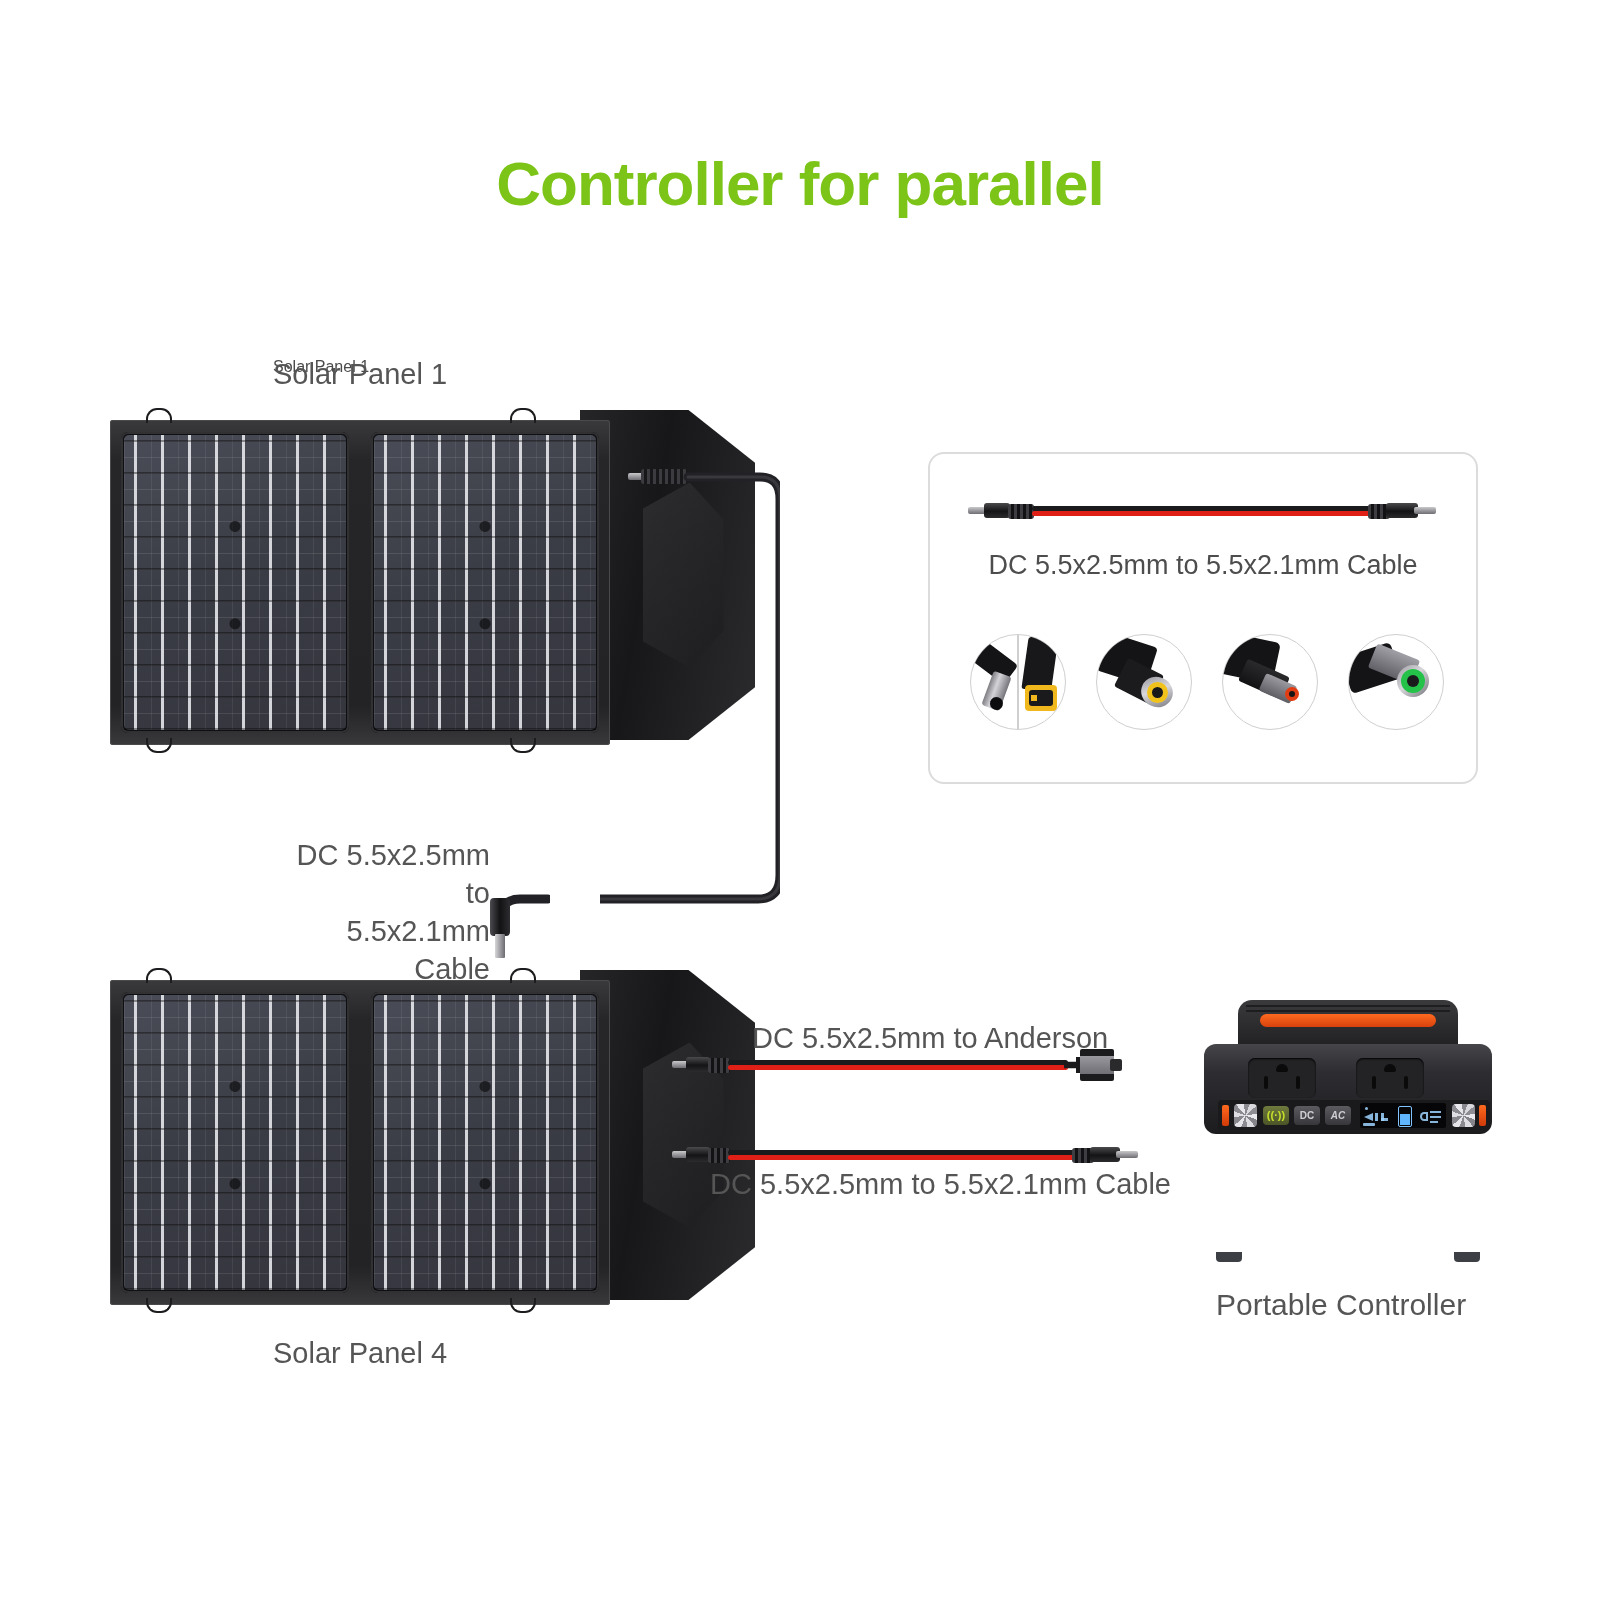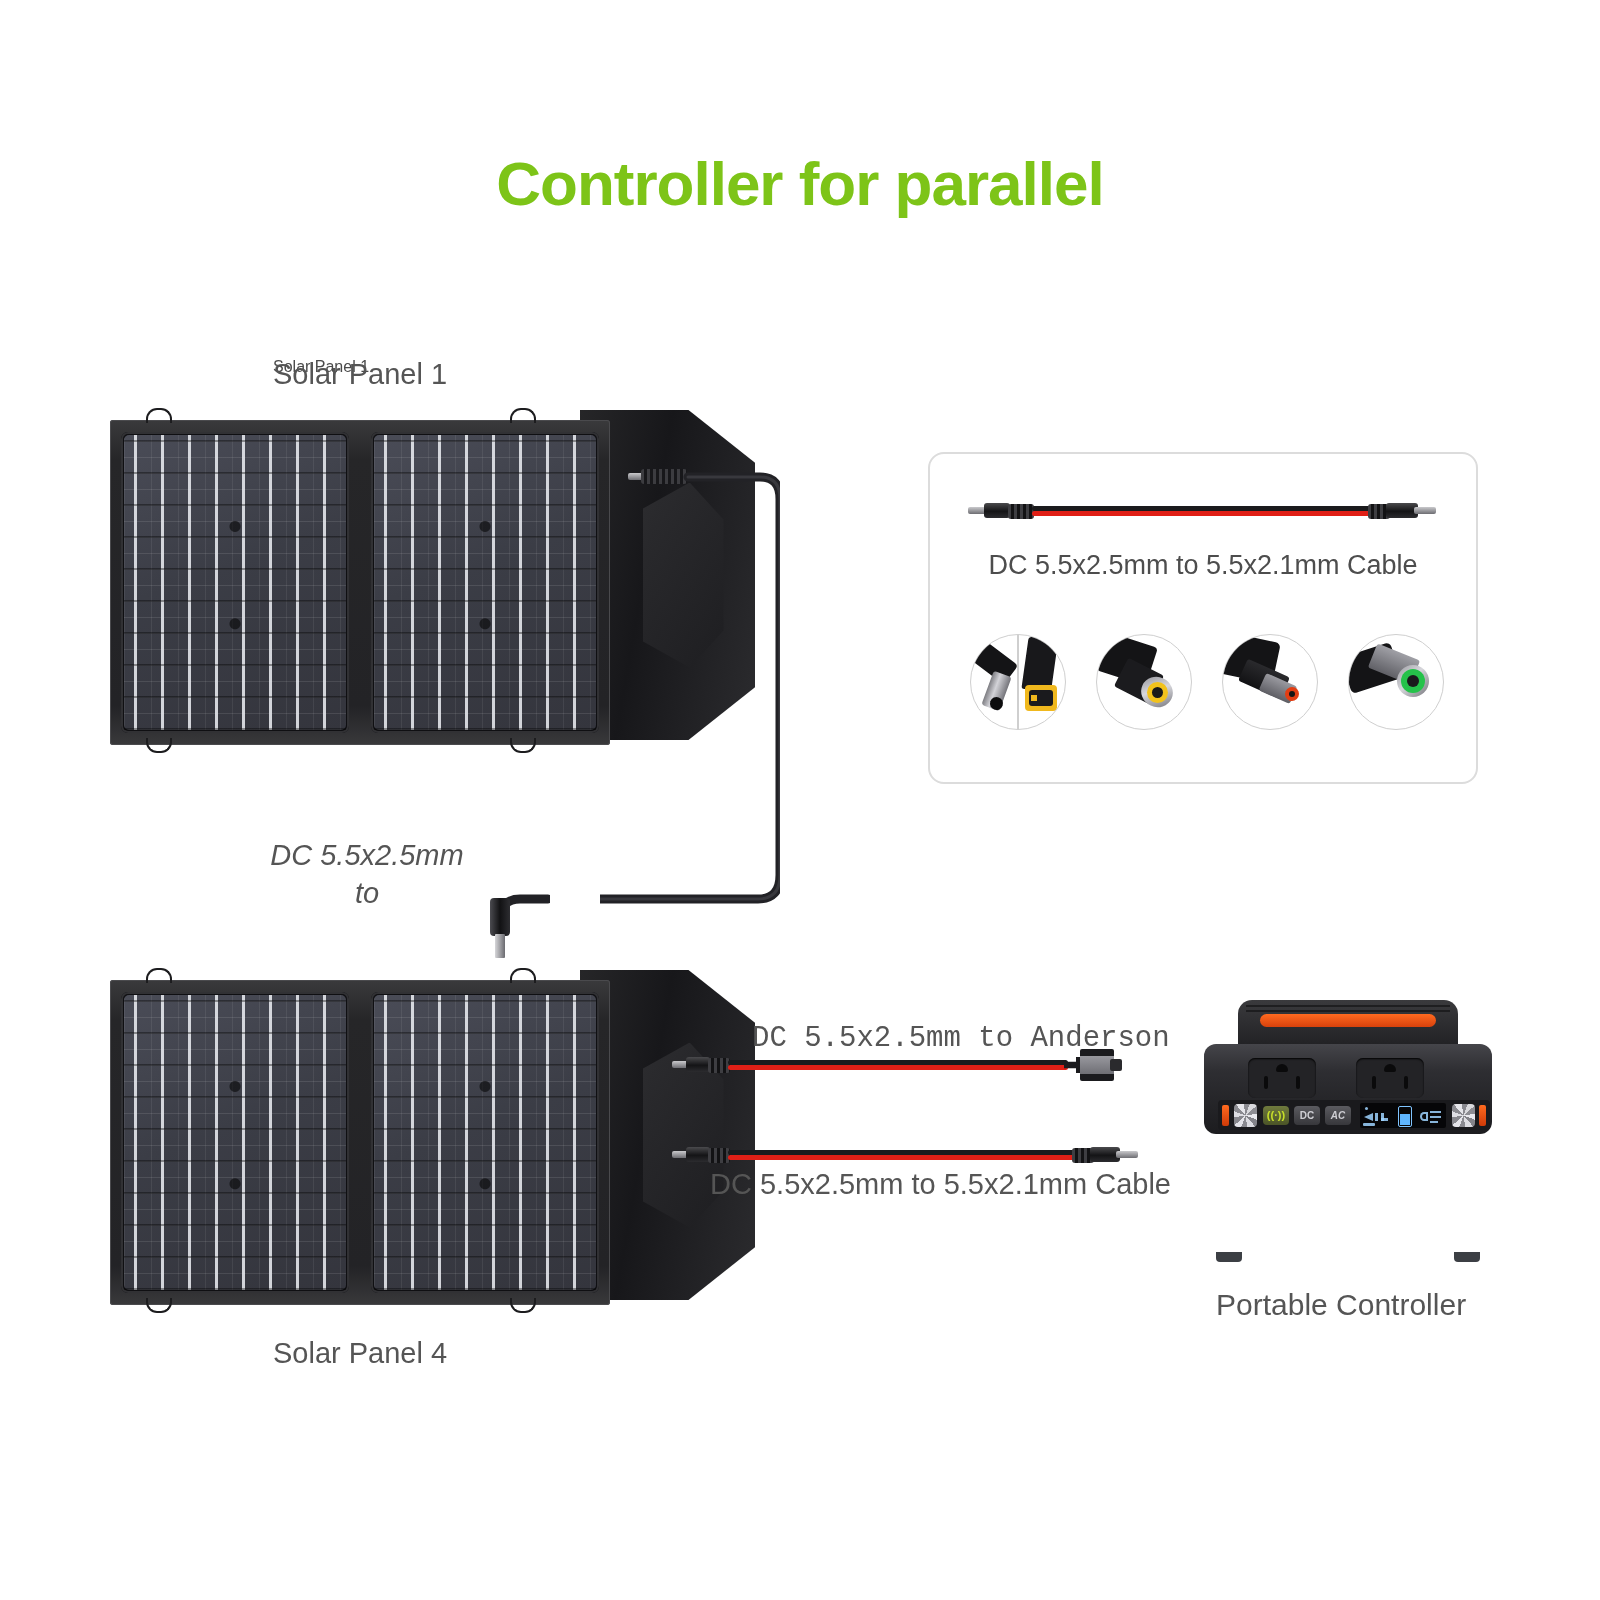--- a/index.html
+++ b/index.html
@@ -186,22 +186,23 @@
   <path d="M 118 19 L 90 19 Q 70 19 70 42 L 70 70" fill="none" stroke="#222226" stroke-width="9" stroke-linecap="round"></path>
 </svg>
 
 <div class="abs" style="left:487px;top:898px;width:26px;height:62px;">
   <div class="abs" style="left:3px;top:0;width:20px;height:38px;border-radius:4px;
       background:linear-gradient(90deg,#4b4b50,#121214 50%,#2d2d31);"></div>
   <div class="abs" style="left:8px;top:36px;width:10px;height:24px;
       background:linear-gradient(90deg,#d6d6d9,#6b6b70);border-radius:1px;"></div>
 </div>
 
-<div class="abs caption2" style="left:257px;top:836px;width:220px;text-align:center;font-style:italic;">
+<div class="abs caption2" style="left:270px;top:836px;width:220px;text-align:right;">
   <div>DC 5.5x2.5mm to</div>
+  <div>5.5x2.1mm Cable</div>
 </div>
 
 <div class="panel" style="left:110px;top:962px;">
   <div class="flap"></div>
   <div class="frame">
     <div class="wing l">
         <div class="cells"></div>
       </div>
     <div class="wing r">
         <div class="cells"></div>
@@ -293,21 +294,21 @@
     <div class="abs" style="left:48px;top:30px;width:32px;height:32px;
          background:linear-gradient(135deg,#9c9ca2,#d6d6db 45%,#74747a);
          border-radius:50%;"></div>
     <div class="abs" style="left:52px;top:34px;width:24px;height:24px;
          background:#25c24a;border-radius:50%;"></div>
     <div class="abs" style="left:58px;top:40px;width:12px;height:12px;
          background:#1a1a1c;border-radius:50%;"></div>
   </div>
 </div>
 
-<div class="abs caption" style="left:752px;top:1022px;font-family:Liberation Mono, monospace;">DC 5.5x2.5mm to Anderson</div>
+<div class="abs caption" style="left:752px;top:1022px;">DC 5.5x2.5mm to Anderson</div>
 
 <div class="abs" style="left:672px;top:1050px;width:470px;height:30px;">
   <div class="plugtip" style="left:0;top:11px;width:18px;"></div>
   <div class="plugbody" style="left:14px;top:7px;width:24px;"></div>
   <div class="plugbody" style="left:36px;top:8px;width:22px;
      background:repeating-linear-gradient(90deg,#3e3e42 0 3px,#121214 3px 6px);"></div>
   <div class="wire" style="left:56px;top:10px;width:340px;"></div>
   <div class="wire-red" style="left:56px;top:15px;width:340px;"></div>
 
   <div class="abs" style="left:392px;top:7px;width:20px;height:16px;background:#1a1a1d;

